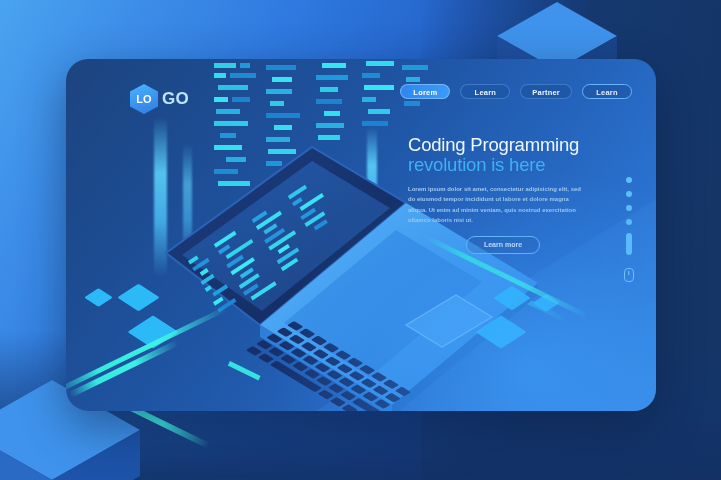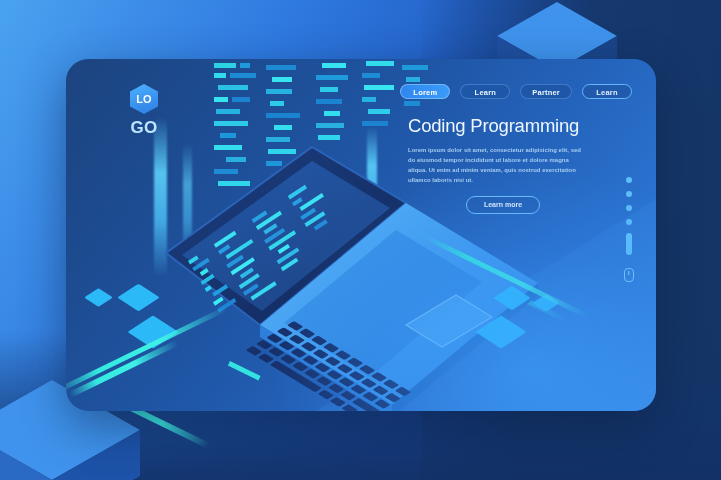--- a/index.html
+++ b/index.html
@@ -83,21 +83,20 @@
 
   .card-layer { position: absolute; inset: 0; }
 
   
   #logo {
     position: absolute;
     left: 64px; top: 25px;
     display: flex;
     align-items: center;
     gap: 4px;
-    flex-direction: column;
   }
   .hex {
     position: relative;
     width: 28px; height: 30px;
     background: linear-gradient(160deg, #4db4ff 0%, #3a93f0 55%, #2f7fe0 100%);
     clip-path: polygon(50% 0%, 100% 25%, 100% 75%, 50% 100%, 0% 75%, 0% 25%);
     display: flex;
     align-items: center;
     justify-content: center;
   }
@@ -154,20 +153,21 @@
     position: absolute;
     left: 342px; top: 57px;
     width: 226px;
   }
   .headline-1 {
     font-size: 18.5px;
     color: #eef7ff;
     letter-spacing: -0.2px;
     line-height: 1.06;
     white-space: nowrap;
+    margin-top: 19px;
   }
   .headline-2 {
     font-size: 18.5px;
     color: #3fb0f5;
     letter-spacing: -0.2px;
     line-height: 1.12;
     white-space: nowrap;
   }
   #hero-body {
     margin-top: 9px;
@@ -490,20 +490,21 @@
     <div class="diamond" style="left:24px;top:230px;width:17px;height:17px;"></div>
     <div class="diamond" style="left:60px;top:226px;width:25px;height:25px;"></div>
     <div class="diamond" style="left:72px;top:258px;width:30px;height:30px;"></div>
 
     <div class="diamond" style="left:435px;top:228px;width:22px;height:22px;"></div>
     <div class="diamond" style="left:472px;top:236px;width:16px;height:16px;"></div>
     <div class="diamond" style="left:420px;top:258px;width:30px;height:30px;"></div>
 
     <div id="hero">
       <div class="headline-1">Coding Programming</div>
+      <div class="headline-2">revolution is here</div>
       <div id="hero-body">Lorem ipsum dolor sit amet, consectetur adipisicing elit, sed do eiusmod tempor incididunt ut labore et dolore magna aliqua. Ut enim ad minim veniam, quis nostrud exercitation ullamco laboris nisi ut.</div>
       <div id="learn-more">Learn more</div>
     </div>
 
     <div id="dots">
       <div class="dot"></div>
       <div class="dot"></div>
       <div class="dot"></div>
       <div class="dot"></div>
       <div class="dot pill"></div>

